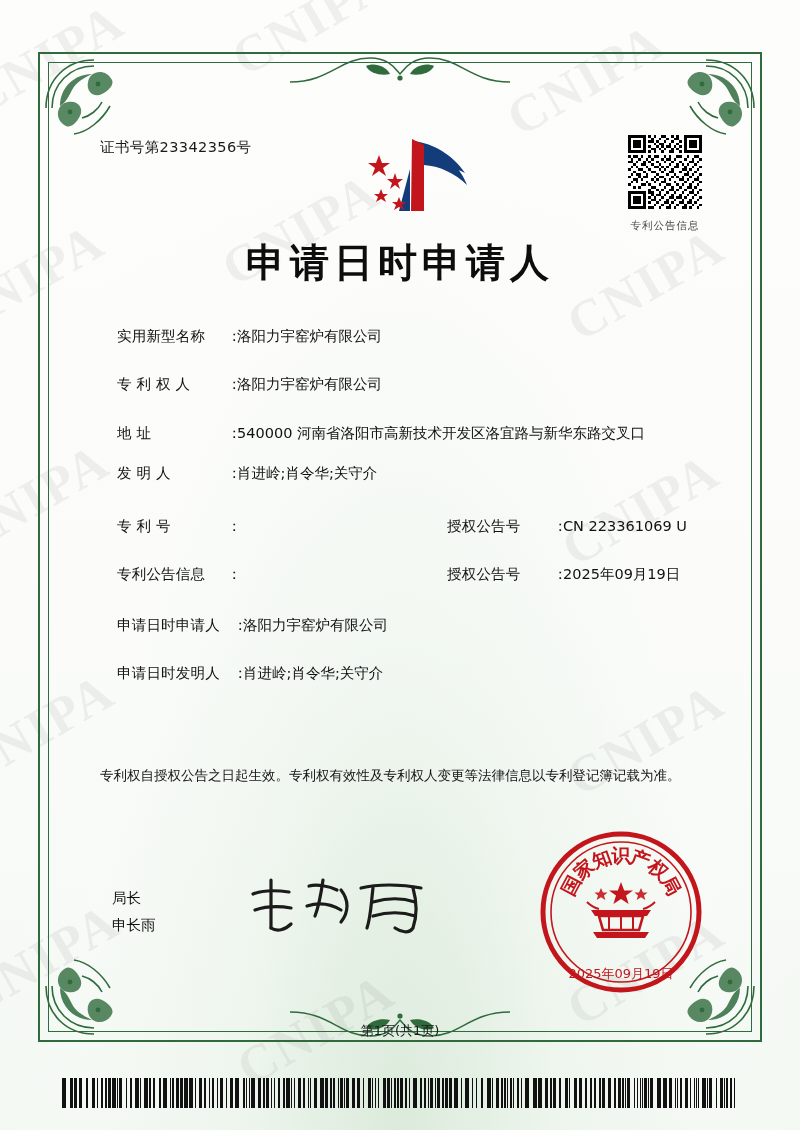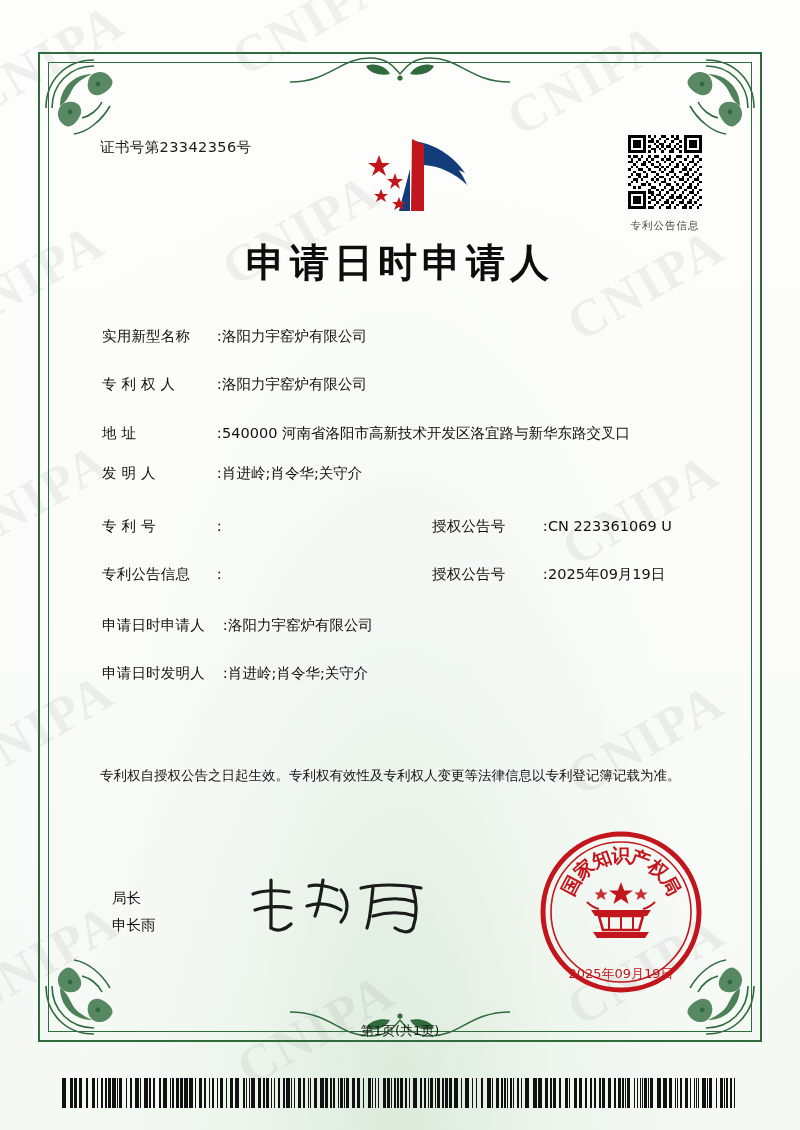--- a/index.html
+++ b/index.html
@@ -136,21 +136,21 @@
     text-align: center;
     font-family: "DejaVu Sans", sans-serif;
     font-weight: bold;
     font-size: 39px;
     letter-spacing: 5px;
     color: #0d0d0d;
   }
 
   .fields {
     position: absolute;
-    left: 102px;
+    left: 117px;
     right: 95px;
     top: 325px;
     font-size: 14.5px;
     color: #111;
   }
   .row {
     display: flex;
     align-items: flex-start;
     margin-bottom: 21px;
     line-height: 1.55;

